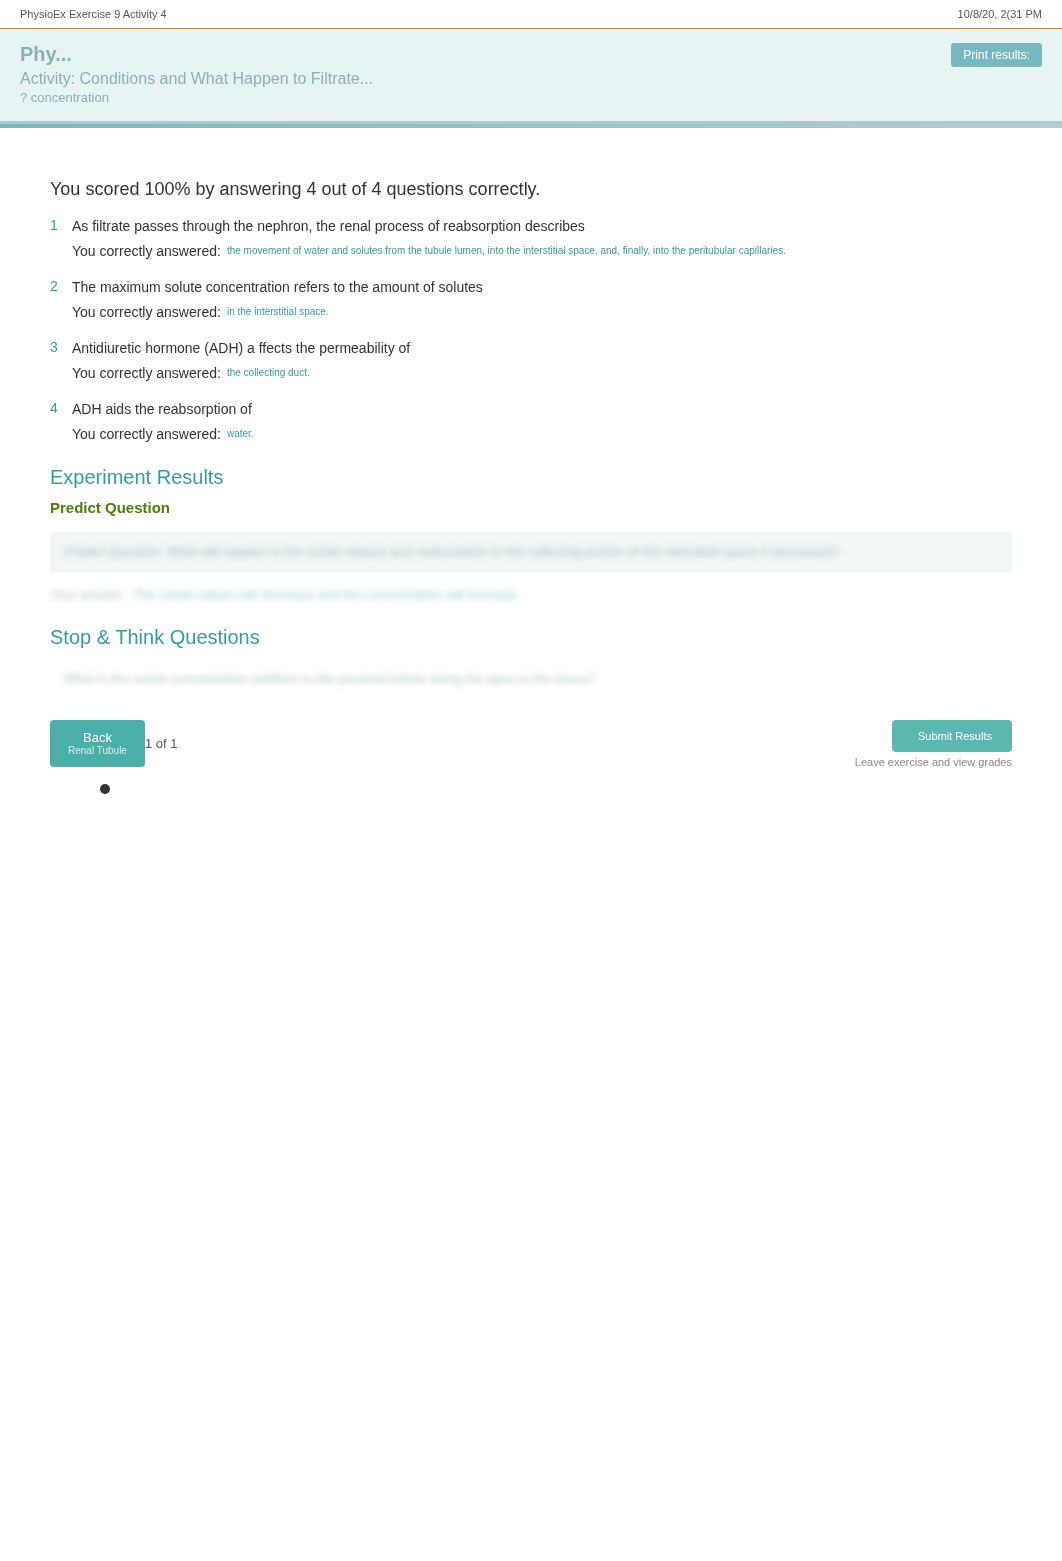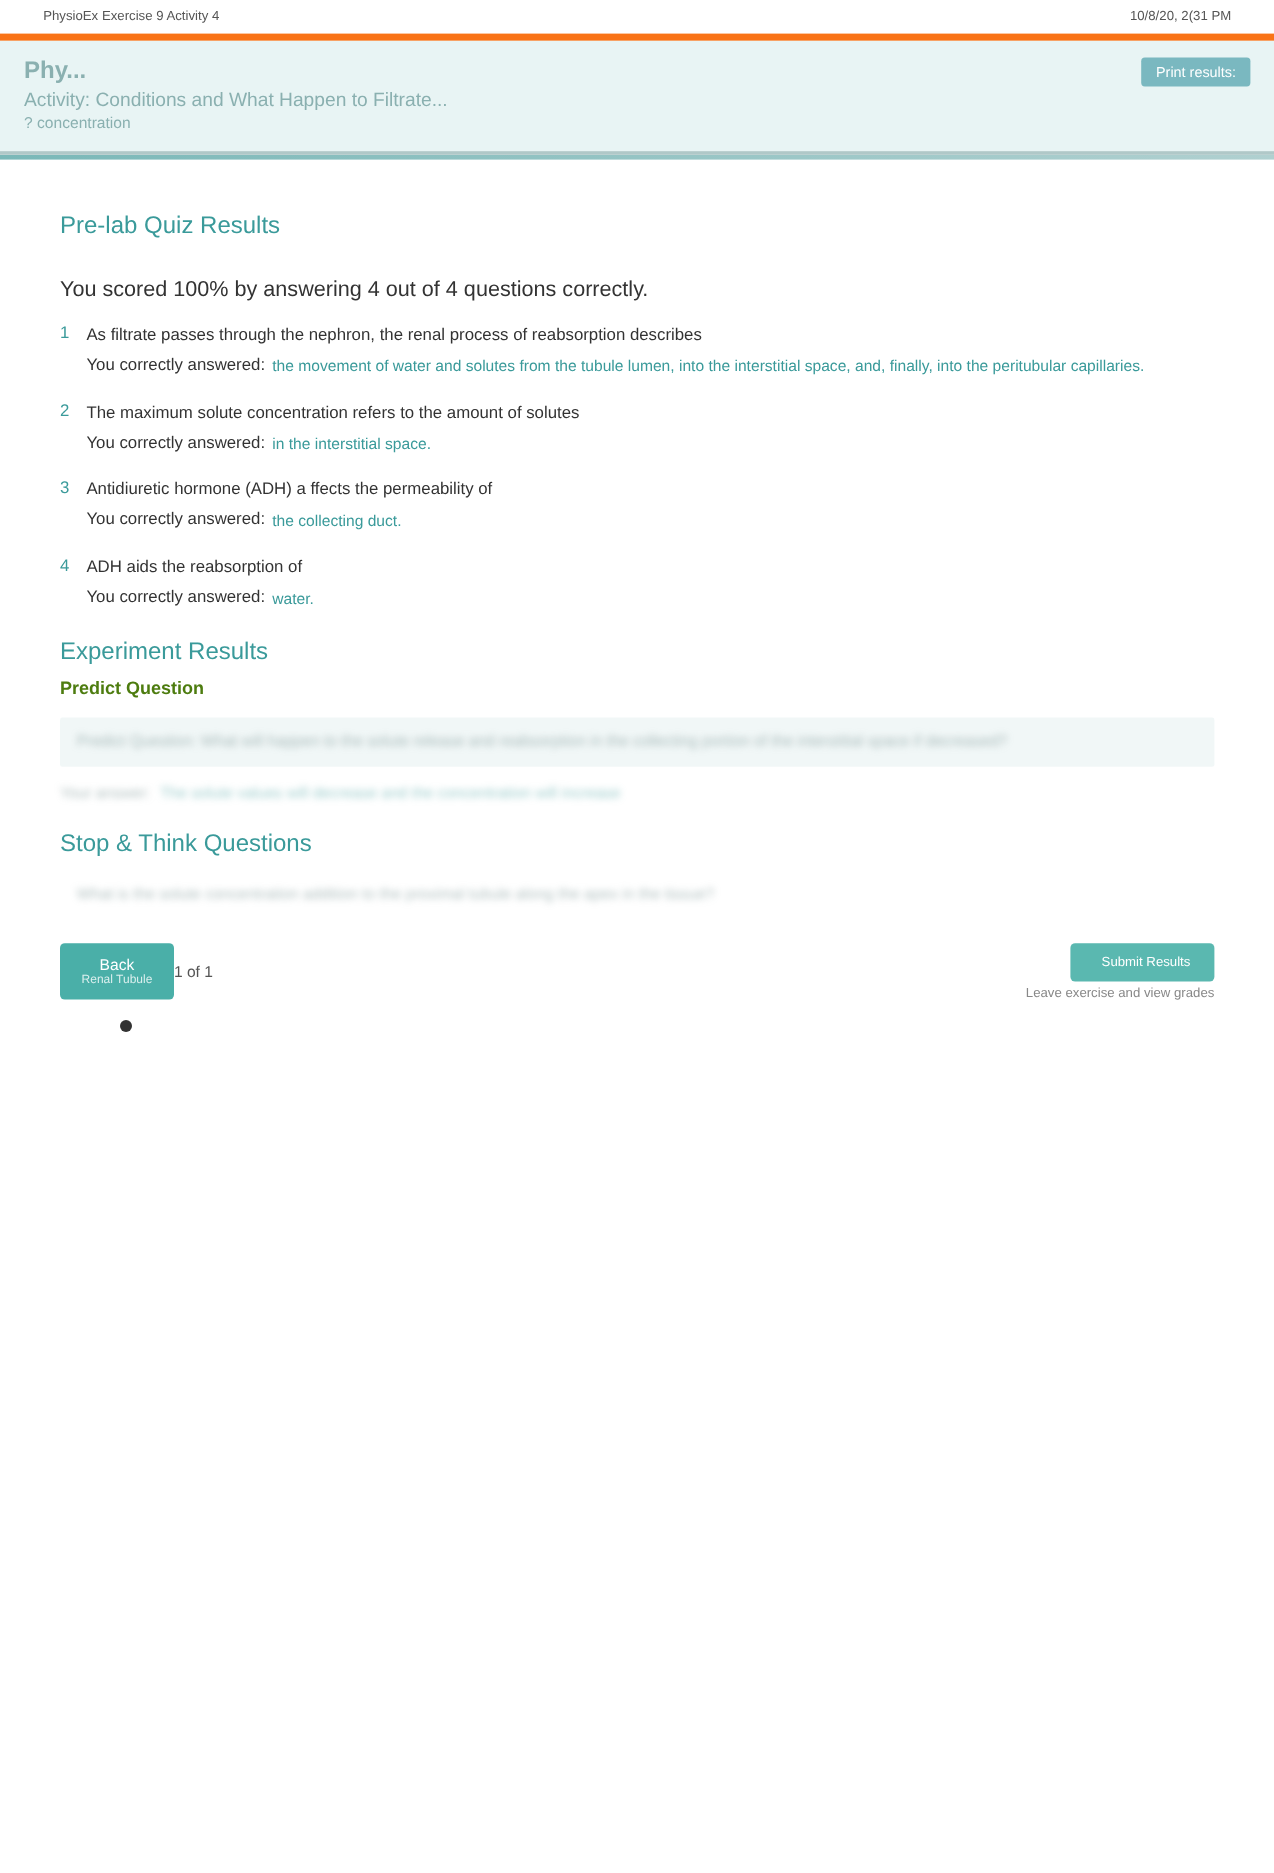--- a/index.html
+++ b/index.html
@@ -14,24 +14,24 @@
       color: #333;
       background: #fff;
       width: 1062px;
       min-height: 1561px;
     }
 
     .top-bar {
       display: flex;
       justify-content: space-between;
       align-items: center;
-      padding: 8px 36px;
+      padding: 8px 20px;
       font-size: 11px;
       color: #555;
-      border-bottom: 6px solid #f97316;
+      border-bottom: 1px solid #f97316;
     }
 
     .header-banner {
       background: #e8f4f4;
       padding: 14px 20px 16px 20px;
       border-bottom: 3px solid #b0c8c8;
       position: relative;
     }
 
     .header-banner .print-btn {
@@ -116,21 +116,21 @@
     }
 
     .answer-label {
       font-size: 14px;
       color: #333;
       margin-right: 6px;
       white-space: nowrap;
     }
 
     .answer-text {
-      font-size: 13px;
+      font-size: 10px;
       color: #3a9a9a;
       line-height: 1.5;
       text-align: center;
     }
 
     .predict-label {
       font-size: 15px;
       color: #4d7c0f;
       margin-bottom: 16px;
       font-weight: bold;
@@ -263,21 +263,20 @@
   <button class="print-btn">Print results:</button>
   <div class="phy-label">Phy...</div>
   <div class="subtitle">Activity: Conditions and What Happen to Filtrate...</div>
   <div class="ex-label">? concentration</div>
 </div>
 <div class="divider-bar"></div>
 
 <div class="content">
 
   
-  <h2 class="section-title">Pre-lab Quiz Results</h2>
   <p class="score-line">You scored 100% by answering 4 out of 4 questions correctly.</p>
 
   
   <div class="question-block">
     <div class="question-line">
       <span class="q-number">1</span>
       <span class="q-text">As filtrate passes through the nephron, the renal process of reabsorption describes</span>
     </div>
     <div class="answer-line">
       <span class="answer-label">You correctly answered:</span>

